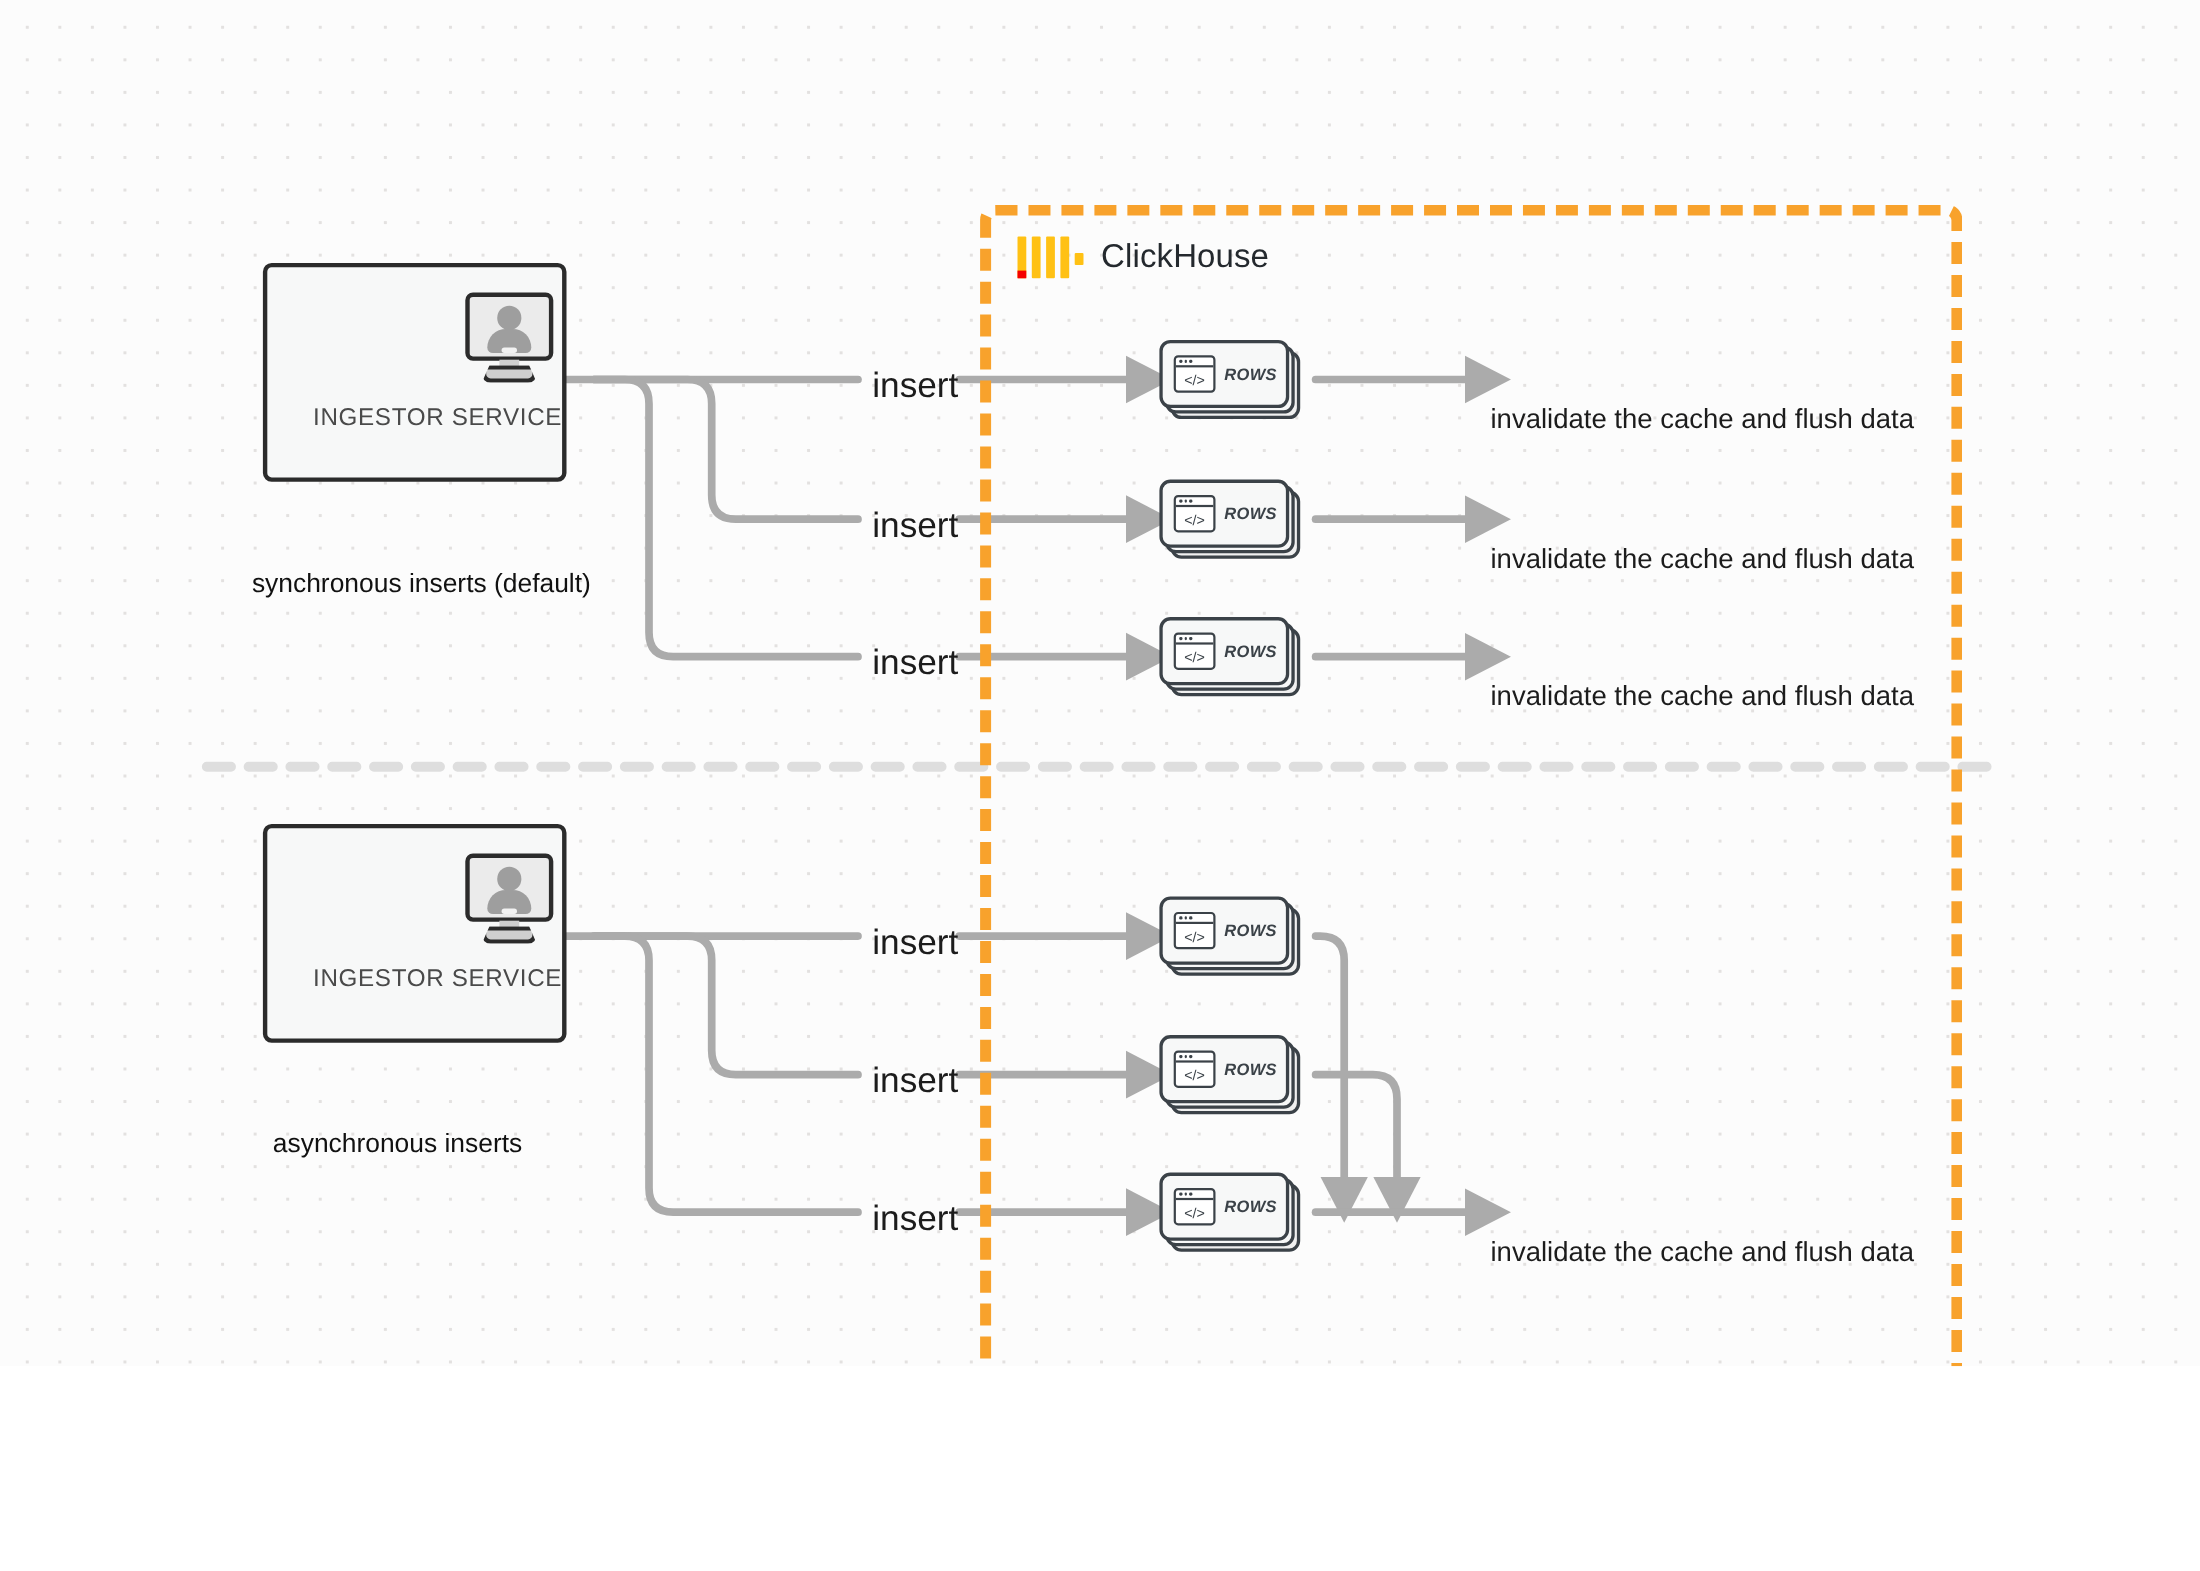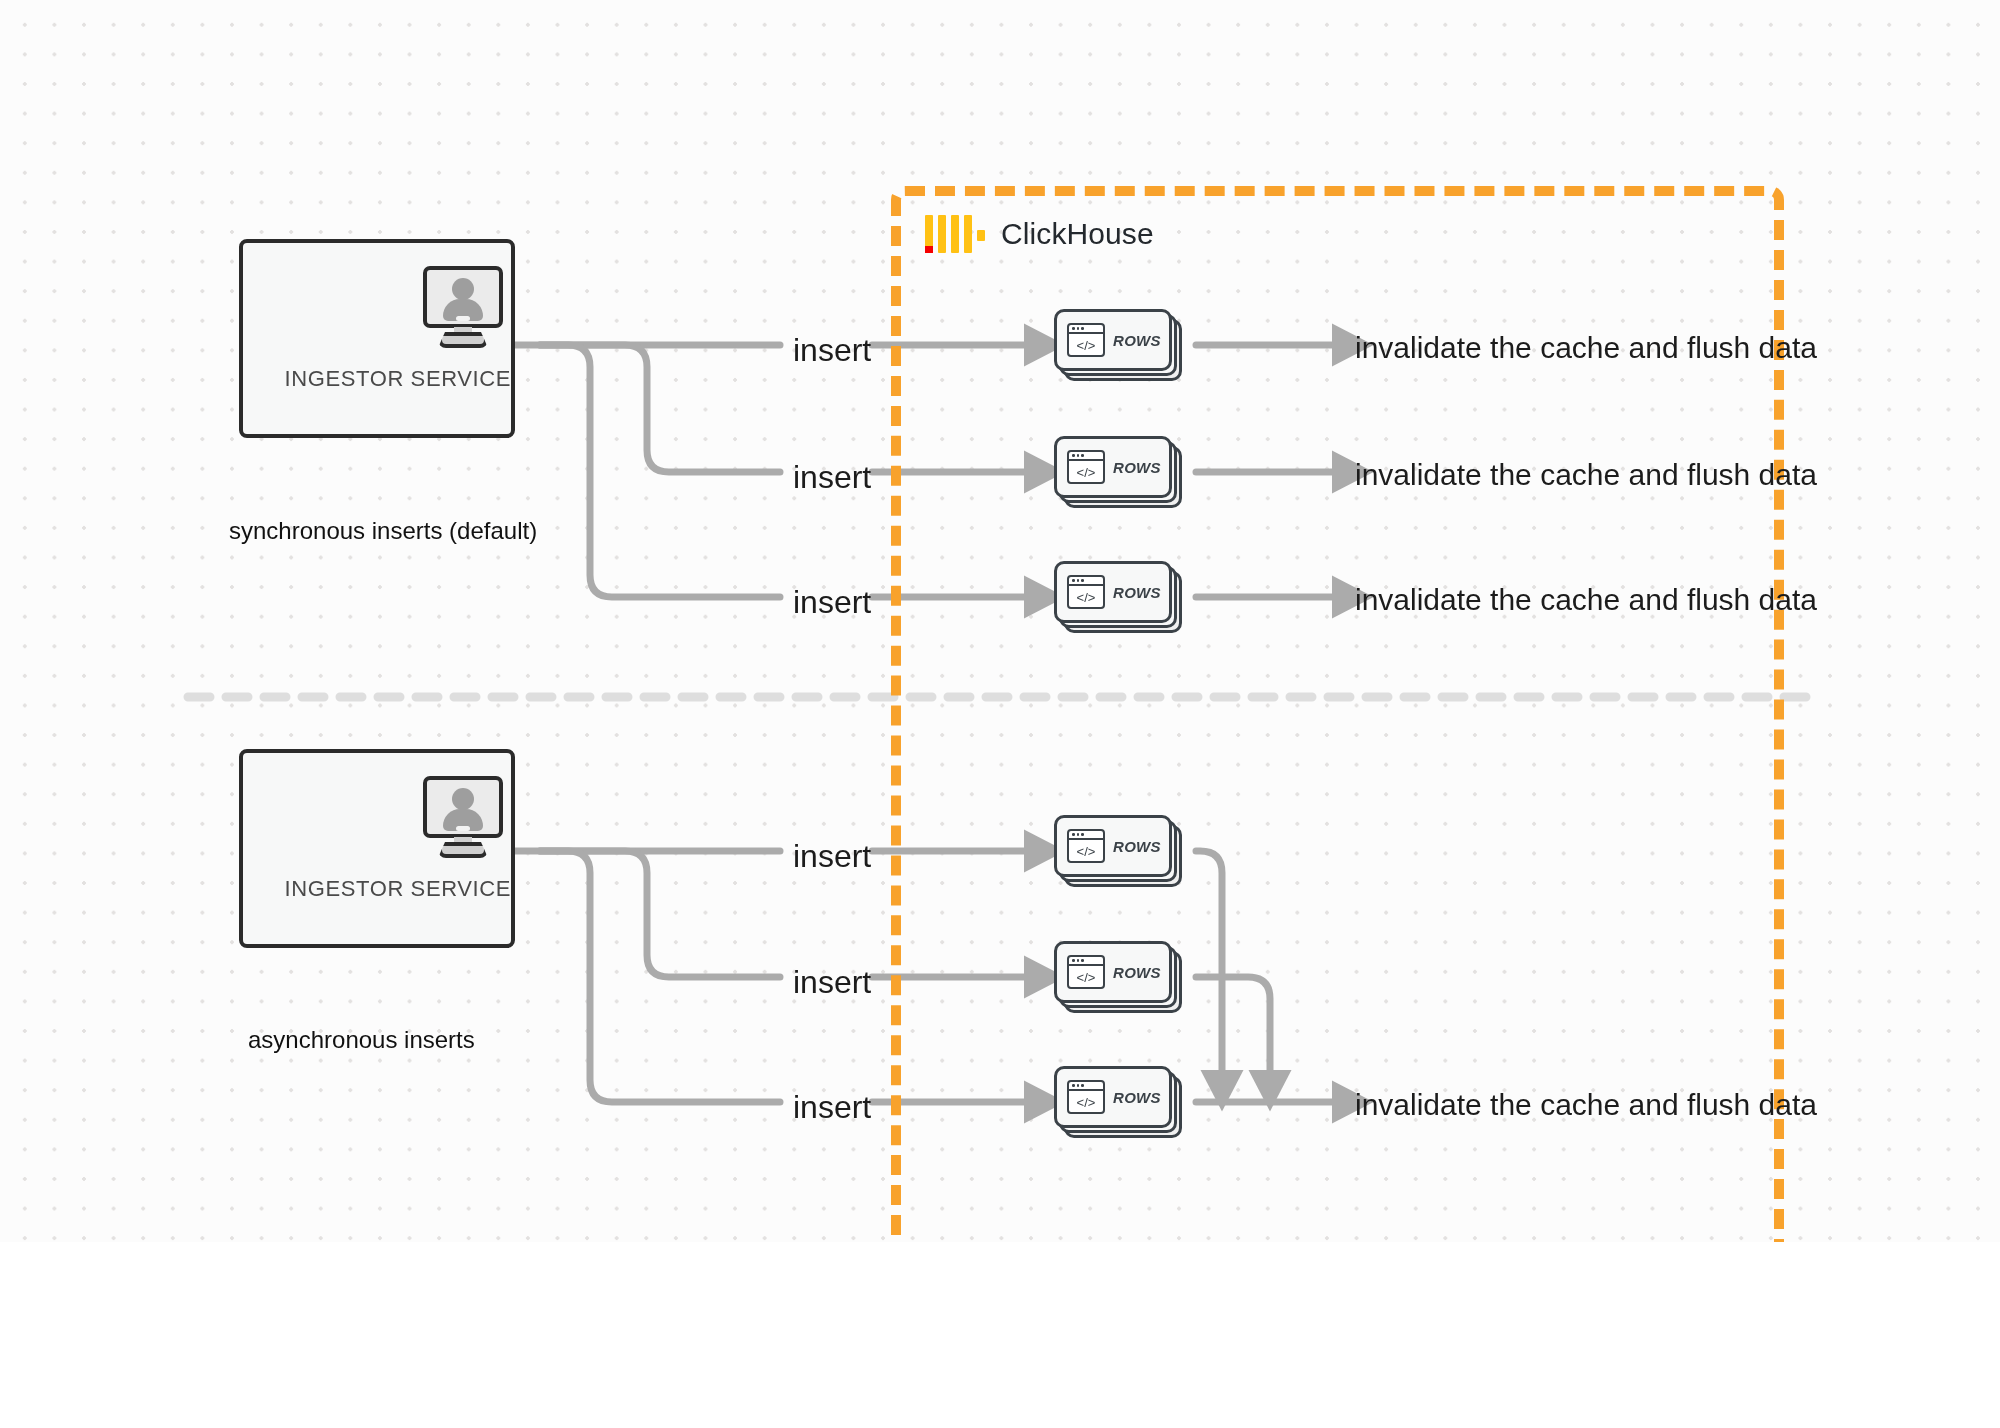--- a/index.html
+++ b/index.html
@@ -267,23 +267,24 @@
 
   
   .wire-label {
     position: absolute;
     font-size: 32px;
     color: #1c1c1c;
     white-space: nowrap;
   }
   .outcome-label {
     position: absolute;
-    font-size: 30px;
+    font-size: 25px;
     color: #1c1c1c;
     white-space: nowrap;
+    margin-top: 36px;
   }
 </style>
 </head>
 <body>
 
 <div id="canvas">
 
   <svg class="wires" viewBox="0 0 2000 1428" xmlns="http://www.w3.org/2000/svg">
     <defs>
       <marker id="arrR" markerWidth="7" markerHeight="7" refX="1.2" refY="3.5" orient="auto" markerUnits="strokeWidth">

